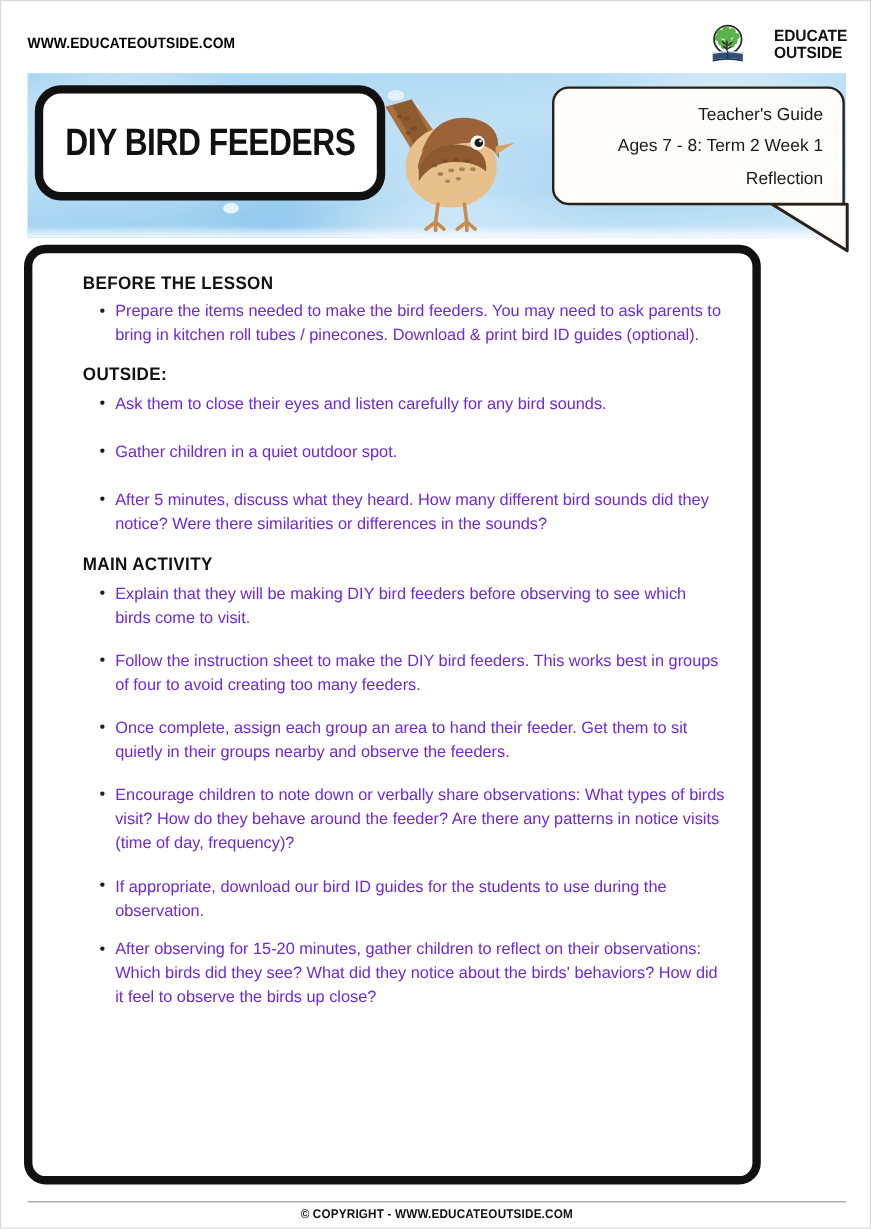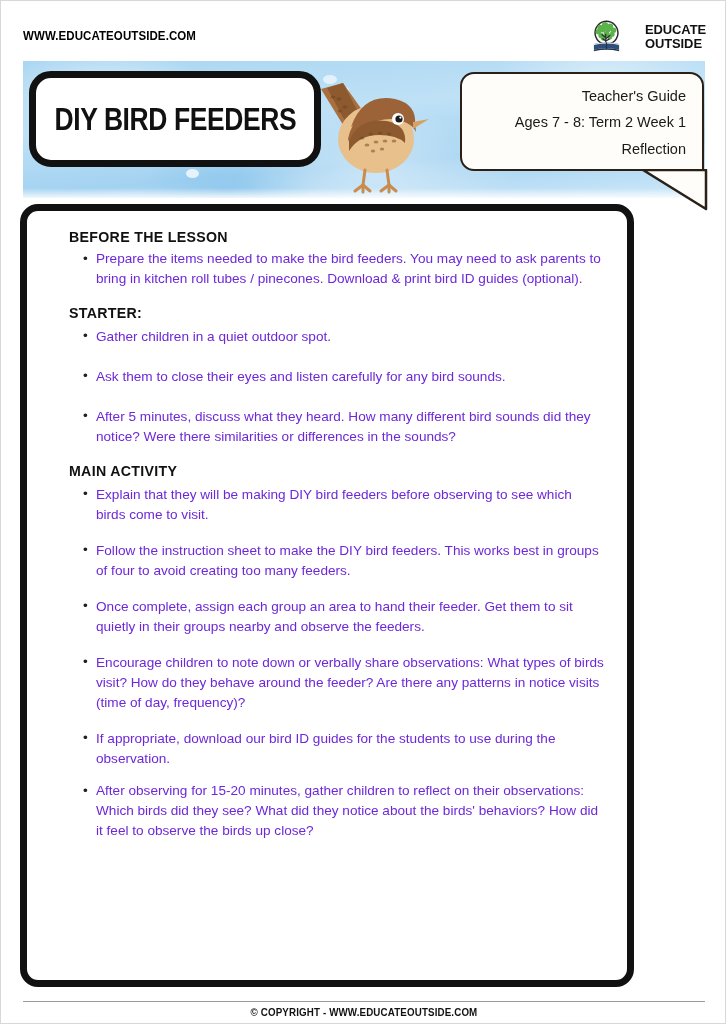--- a/index.html
+++ b/index.html
@@ -348,24 +348,24 @@
     <div class="info-line">Reflection</div>
   </div>
 
   <div class="content-card">
 
     <div class="sec-head">BEFORE THE LESSON</div>
     <ul class="bullets">
       <li>Prepare the items needed to make the bird feeders. You may need to ask parents to bring in kitchen roll tubes / pinecones. Download &amp; print bird ID guides (optional).</li>
     </ul>
 
-    <div class="sec-head spaced">STARTER:</div>
+    <div class="sec-head spaced">OUTSIDE:</div>
     <ul class="bullets" style="margin-top:6px;">
+      <li style="margin-bottom:20px;">Ask them to close their eyes and listen carefully for any bird sounds.</li>
       <li style="margin-bottom:20px;">Gather children in a quiet outdoor spot.</li>
-      <li style="margin-bottom:20px;">Ask them to close their eyes and listen carefully for any bird sounds.</li>
       <li>After 5 minutes, discuss what they heard. How many different bird sounds did they notice? Were there similarities or differences in the sounds?</li>
     </ul>
 
     <div class="sec-head spaced">MAIN ACTIVITY</div>
     <ul class="bullets" style="margin-top:6px;">
       <li style="margin-bottom:16px;">Explain that they will be making DIY bird feeders before observing to see which birds come to visit.</li>
       <li style="margin-bottom:16px;">Follow the instruction sheet to make the DIY bird feeders. This works best in groups of four to avoid creating too many feeders.</li>
       <li style="margin-bottom:16px;">Once complete, assign each group an area to hand their feeder. Get them to sit quietly in their groups nearby and observe the feeders.</li>
       <li style="margin-bottom:16px;">Encourage children to note down or verbally share observations: What types of birds visit? How do they behave around the feeder? Are there any patterns in notice visits (time of day, frequency)?</li>
       <li style="">If appropriate, download our bird ID guides for the students to use during the observation.</li>

